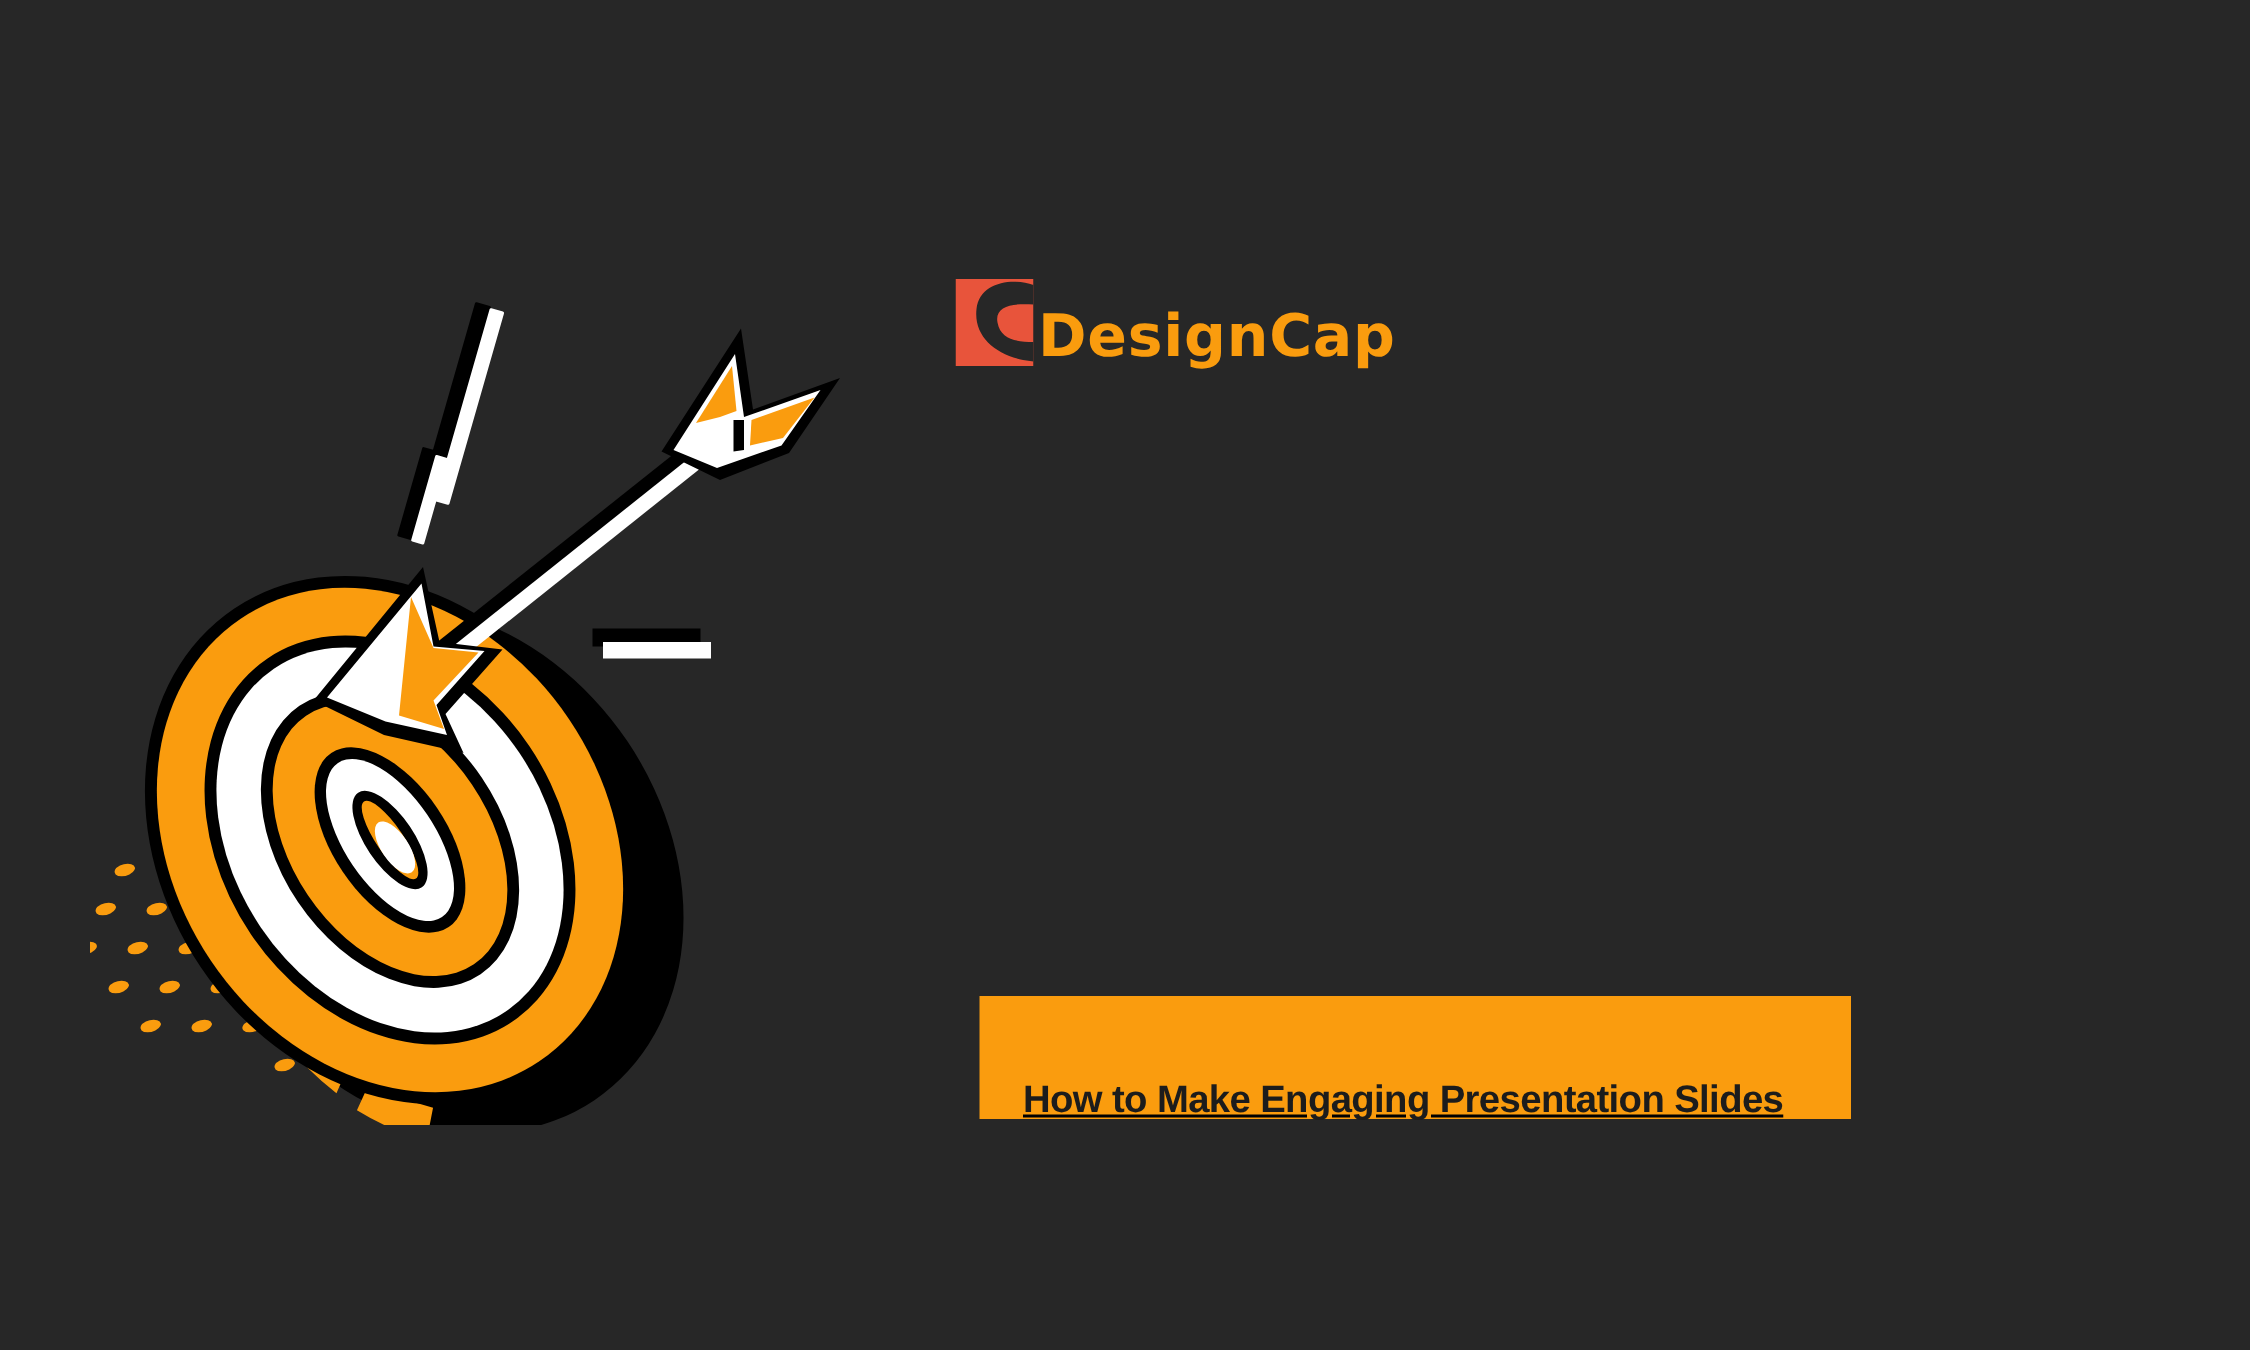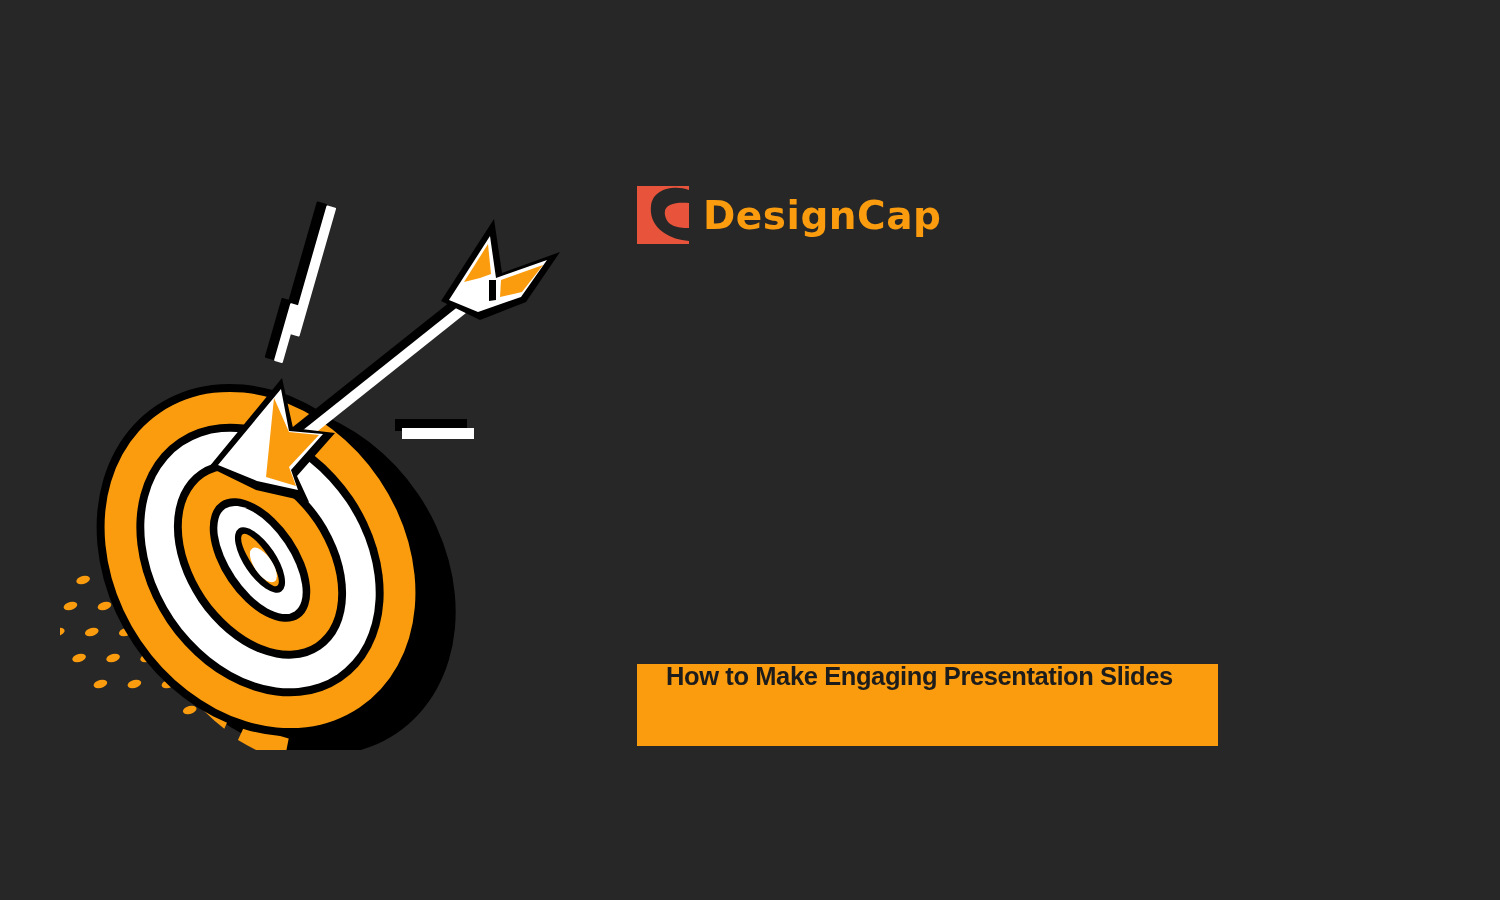--- a/index.html
+++ b/index.html
@@ -35,22 +35,22 @@
     width: 700px;
     height: 900px;
   }
 
   
   #brand {
     position: absolute;
     left: 0;
     top: 186px;
     display: flex;
-    align-items: center;
-    gap: 14px;
+    align-items: flex-end;
+    gap: 3px;
   }
   #brand-mark {
     width: 52px;
     height: 58px;
     flex: 0 0 auto;
   }
   #brand-mark svg { display: block; width: 100%; height: 100%; }
   #brand-name {
     font-family: "DejaVu Sans", sans-serif;
     font-weight: 700;
@@ -72,27 +72,28 @@
     font-weight: 700;
     font-size: 108px;
     line-height: 0.97;
     letter-spacing: -2.5px;
     white-space: pre-line;
   }
 
   
   #subtitle-banner {
     position: absolute;
-    left: 0;
+    left: 16px;
     top: 664px;
     width: 581px;
     height: 82px;
     background: #FA9C0E;
     display: flex;
-    align-items: flex-start;
+    align-items: flex-end;
+    text-decoration: underline;
   }
   #subtitle-text {
     padding-left: 29px;
     padding-right: 20px;
     color: #1C1C1C;
     font-family: "Liberation Sans", sans-serif;
     font-weight: 700;
     font-size: 25.5px;
     letter-spacing: -0.4px;
     line-height: 1;

